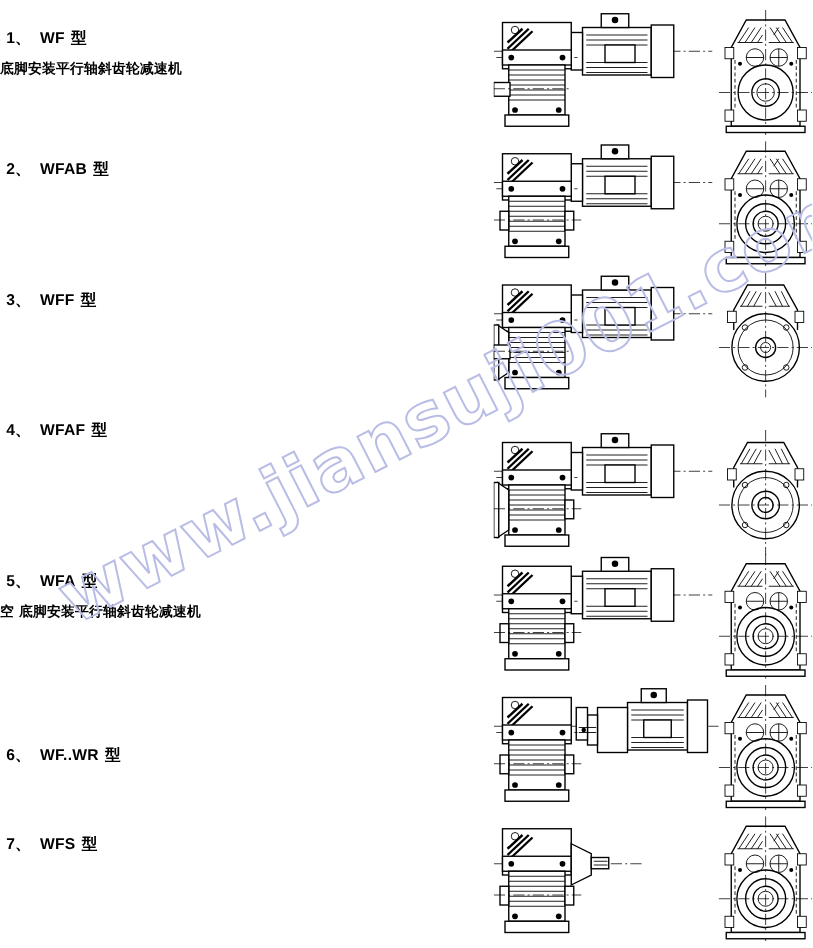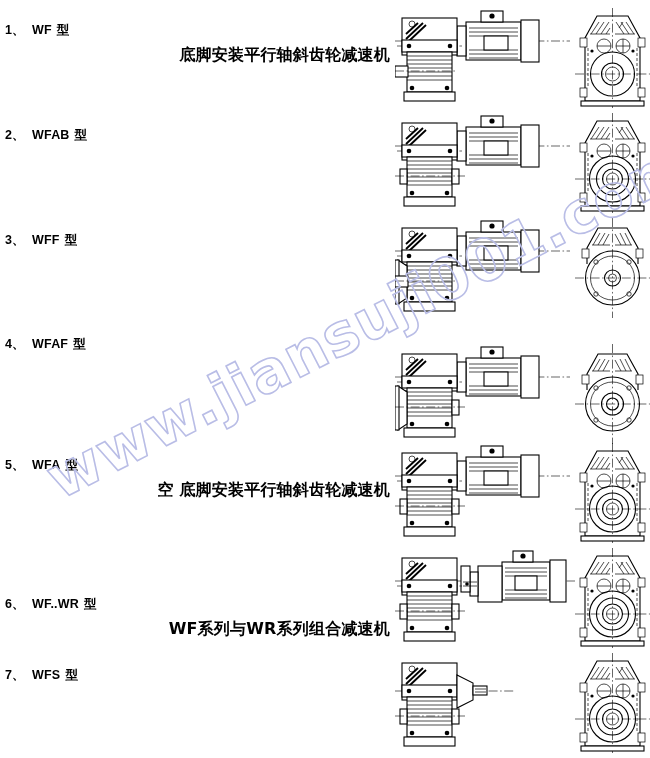--- a/index.html
+++ b/index.html
@@ -70,28 +70,26 @@
   }
   .model {
     letter-spacing: 0.2px;
   }
   .xing {
     margin-left: 5px;
     font-family: "DejaVu Sans", sans-serif;
   }
   .line2 {
     margin-top: 9px;
-    padding-left: 40px;
-    font-size: 16px;
+    font-size: 11px;
     font-weight: 700;
     font-family: "DejaVu Sans", sans-serif;
     white-space: nowrap;
     line-height: 16px;
     letter-spacing: 0.2px;
-    text-align: right;
   }
 
   
   .dwg-side {
     position: absolute;
     top: 0;
   }
   .dwg-end {
     position: absolute;
     top: 0;
@@ -576,21 +574,20 @@
   </div>
 
   <div class="row" style="top:548px;">
 
     <div class="label-block" style="top:48px;">
       <div class="line1">
         <span class="idx">6、</span>
         <span class="model">WF..WR</span>
         <span class="xing">型</span>
       </div>
-      <div class="line2">WF系列与WR系列组合减速机</div>
     </div>
 
     <div class="dwg-side" style="left:395px;">
       <svg class="tech" width="180" height="100" viewBox="0 0 180 100" xmlns="http://www.w3.org/2000/svg">
         <line class="cl" x1="0" y1="33" x2="180" y2="33"></line>
 
         <rect class="fillW" x="107" y="14" width="48" height="38"></rect>
         <rect class="fillW" x="155" y="12" width="16" height="42"></rect>
         <rect class="fillW" x="118" y="3" width="20" height="11"></rect>
         <circle class="fillK" cx="128" cy="8" r="2.6"></circle>

